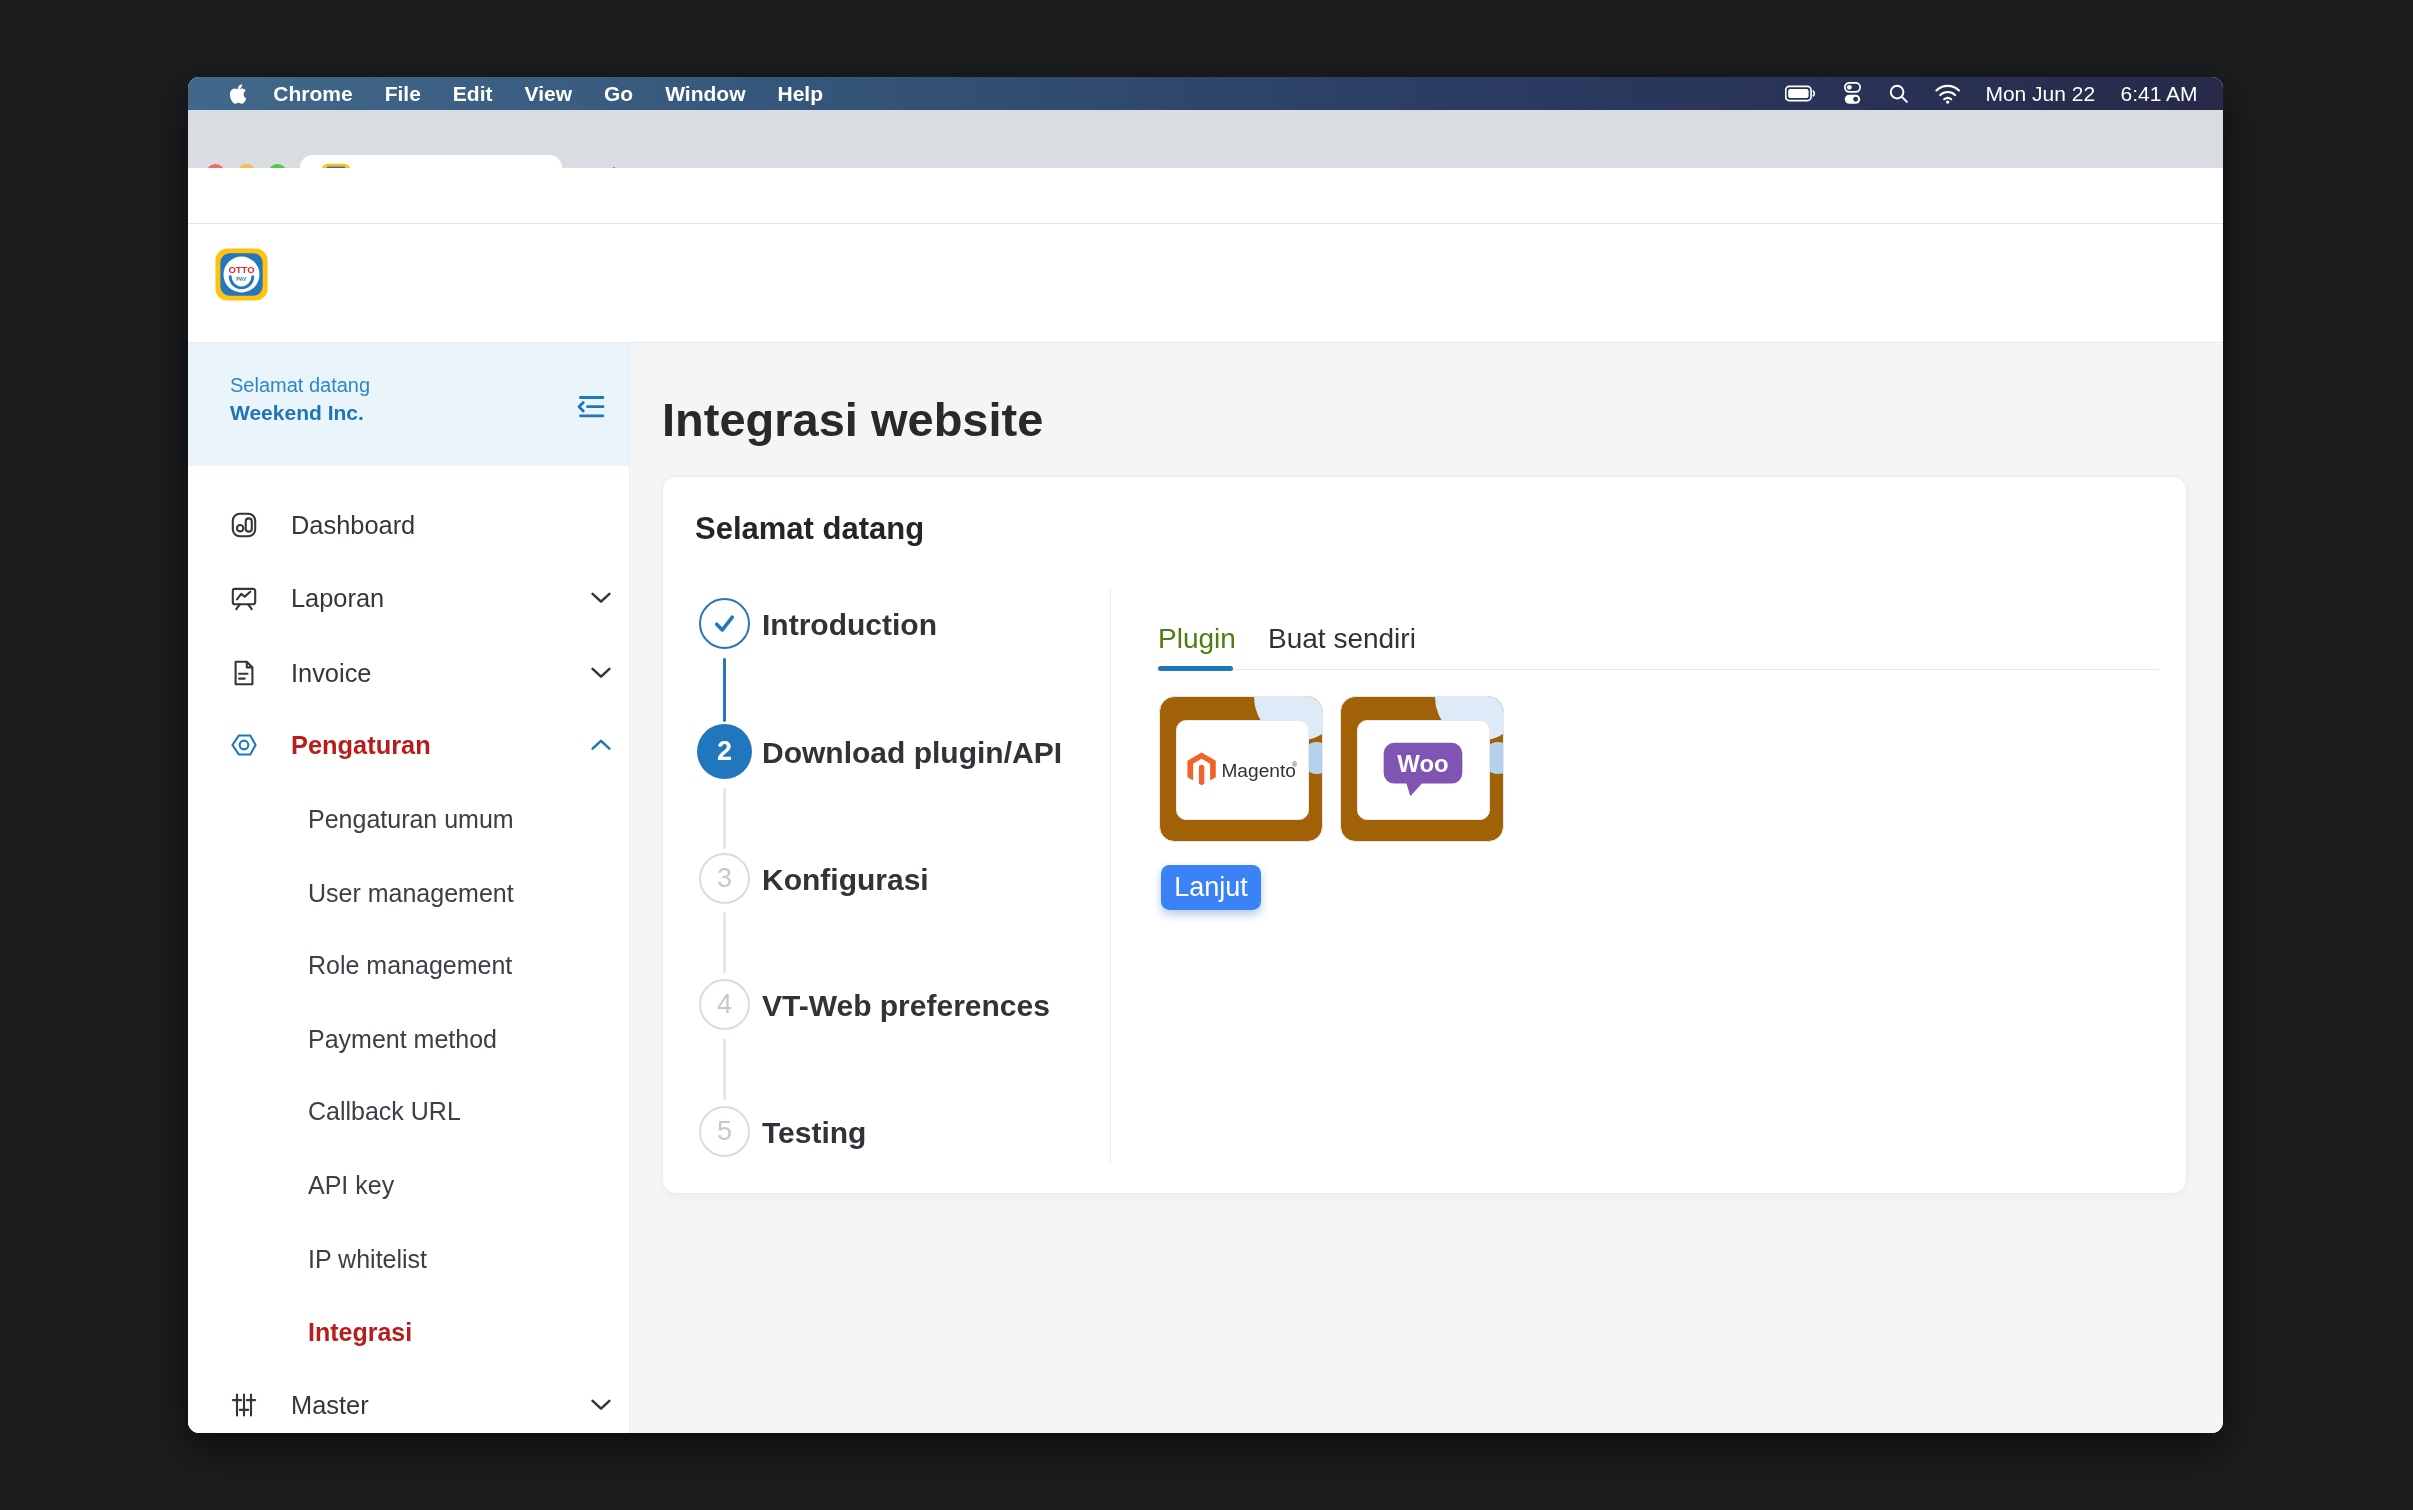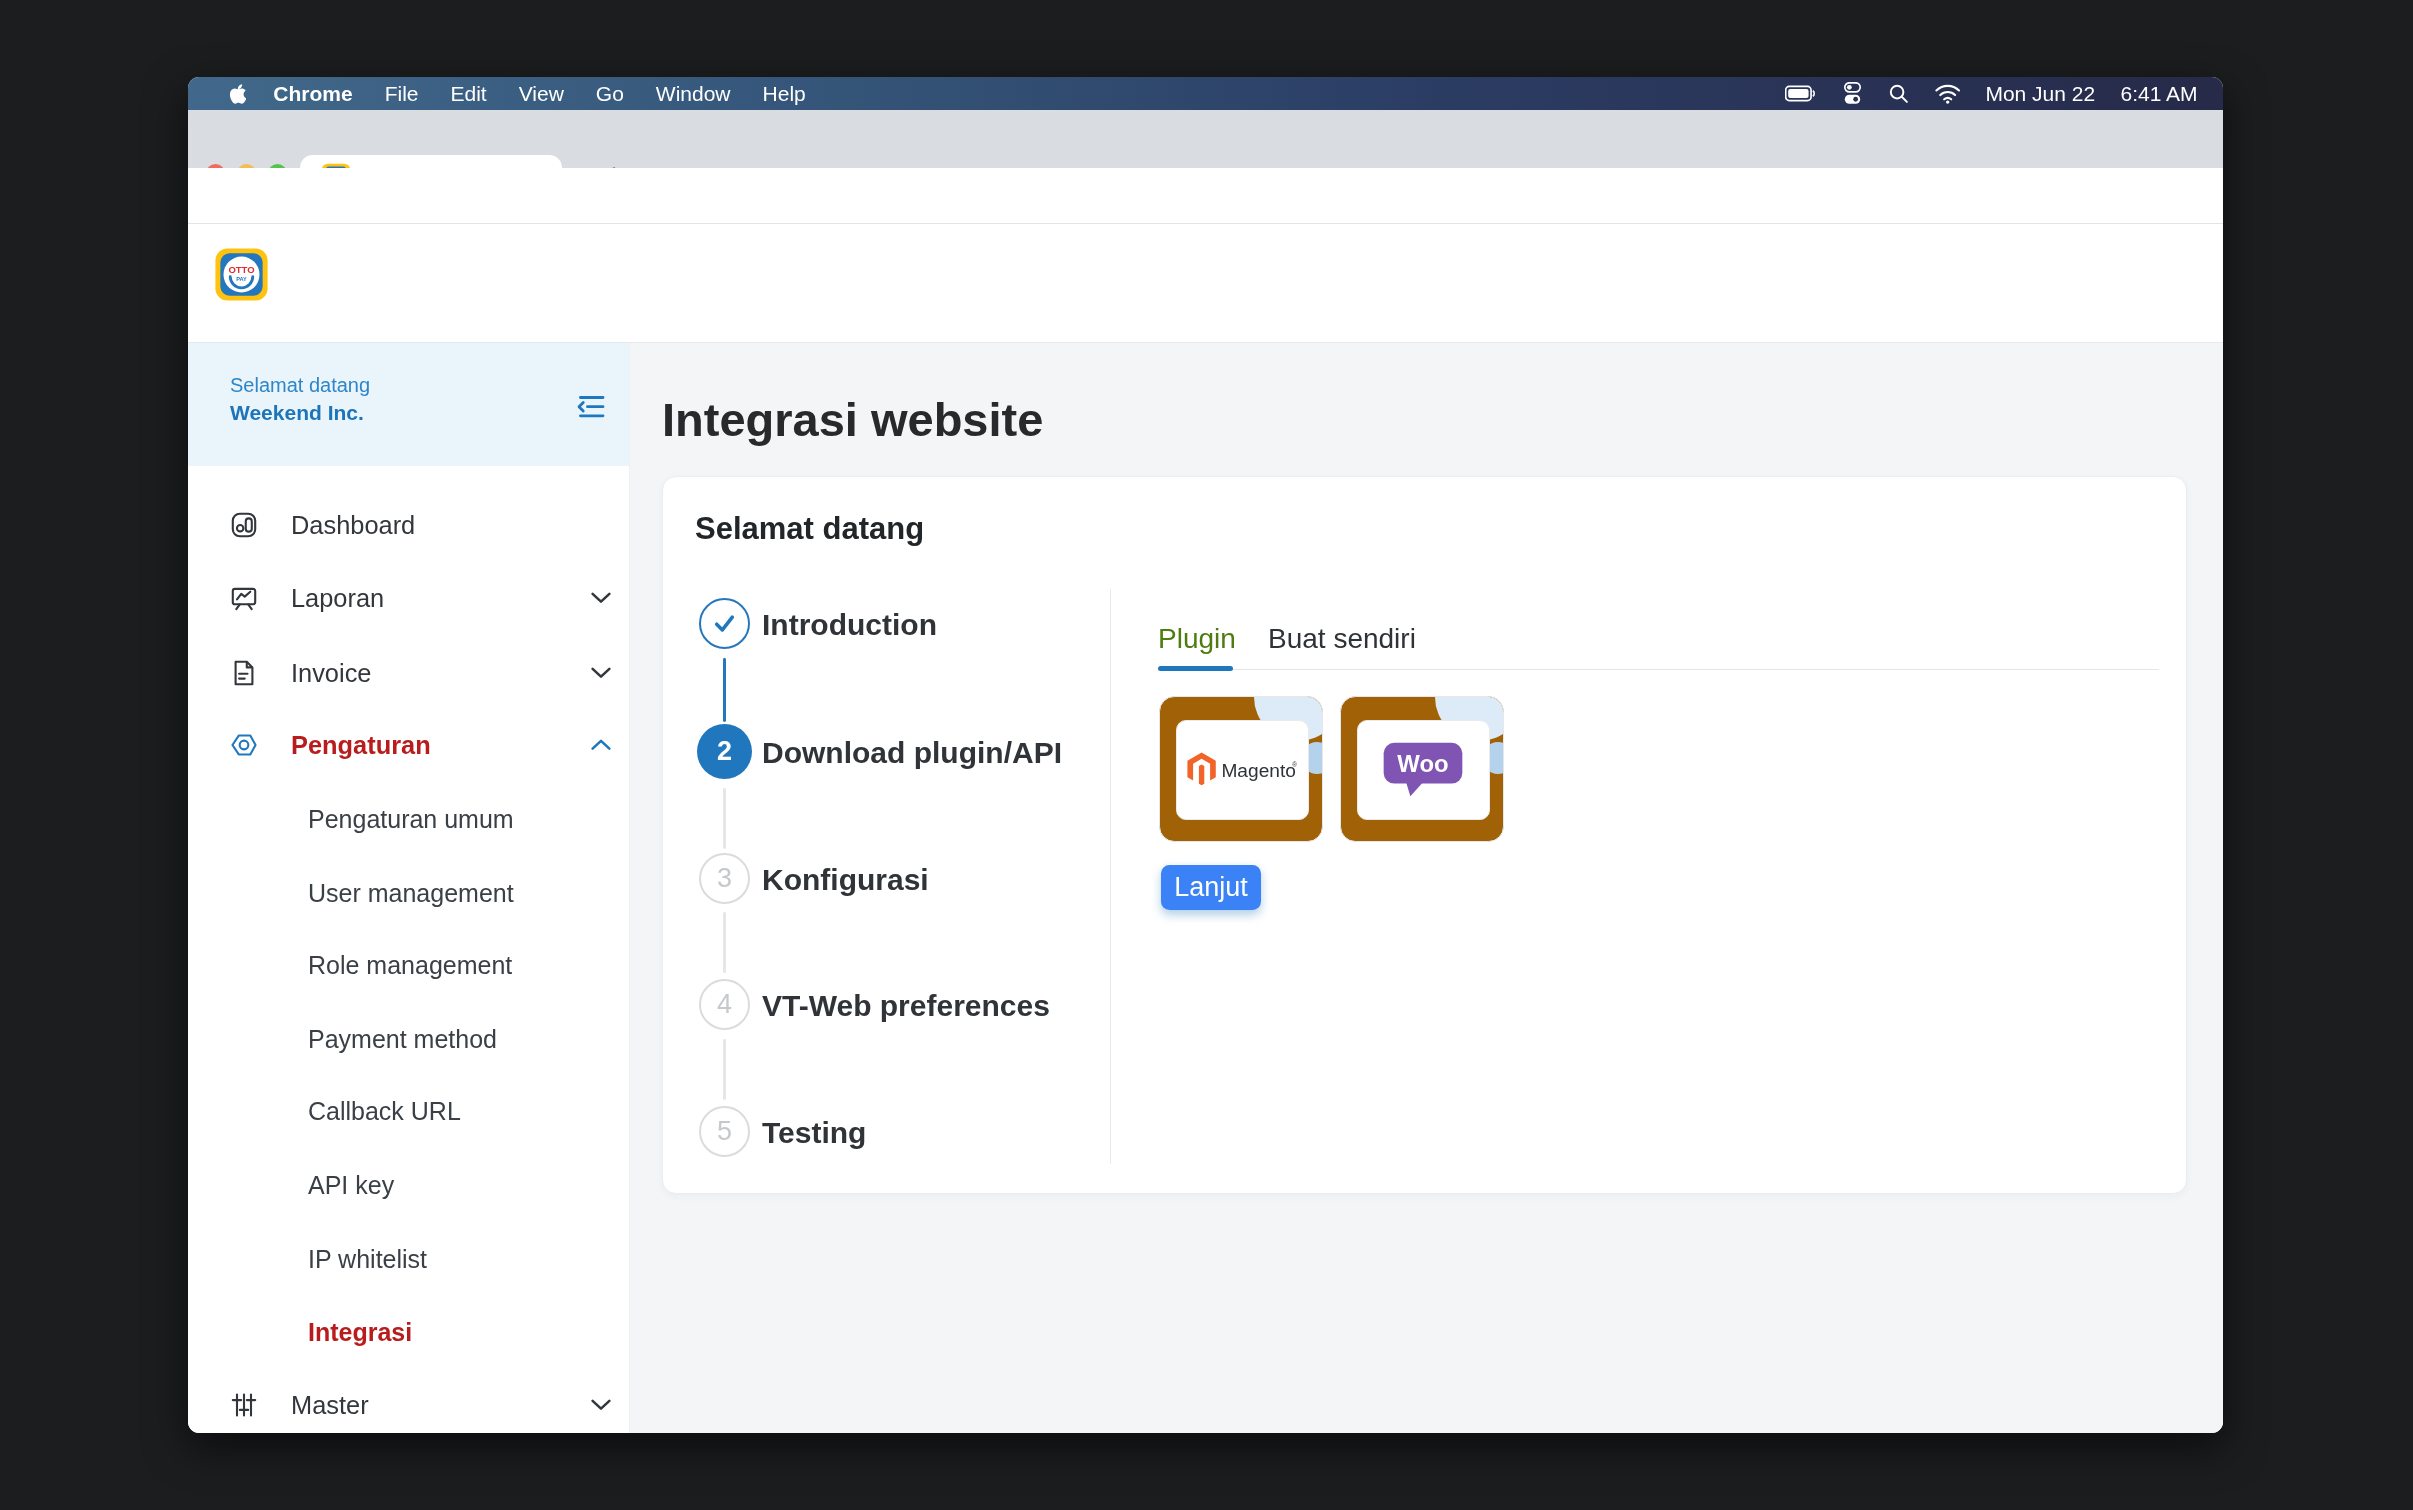--- a/index.html
+++ b/index.html
@@ -5,21 +5,21 @@
   * { margin:0; padding:0; box-sizing:border-box; }
   html,body { width:2413px; height:1510px; background:#1C1D1F; overflow:hidden;
               font-family:"Liberation Sans", sans-serif; }
   .abs { position:absolute; }
   .window { position:absolute; left:188px; top:77px; width:2035px; height:1356px;
             border-radius:11.3px; overflow:hidden; background:#fff; box-shadow:0 14px 42px rgba(0,0,0,.6); }
   
   .menubar { position:absolute; left:0; top:0; width:100%; height:33px;
              background:linear-gradient(90deg,#41688A 0%,#35567A 30%,#2B3C63 62%,#272A49 100%);
              display:flex; align-items:center; color:#fff; font-size:21px; }
-  .menubar .mitem { margin-right:32px; white-space:nowrap; }
+  .menubar .mitem { margin-right:32px; white-space:nowrap;font-weight:bold; }
   .menubar .brand { font-weight:700; }
   .mb-right { margin-left:auto; display:flex; align-items:center; gap:25.4px; padding-right:25.4px; }
   
   .tabstrip { position:absolute; left:0; top:33px; width:100%; height:58px; background:#D9DCE1; }
   .light { position:absolute; top:54px; width:19px; height:19px; border-radius:50%; }
   .tab { position:absolute; left:112px; top:45px; width:262px; height:46px; background:#fff;
          border-radius:12.7px 12.7px 0 0; display:flex; align-items:center; padding:0 15.5px 0 21px; }
   .tab-title { font-size:20.5px; color:#3A3E43; margin-left:11.3px; flex:1; white-space:nowrap; overflow:hidden; }
   .tab-close { font-size:24px; color:#5A5E64; line-height:1; }
   .newtab { position:absolute; left:405px; top:45px; width:42px; height:42px; display:flex;

